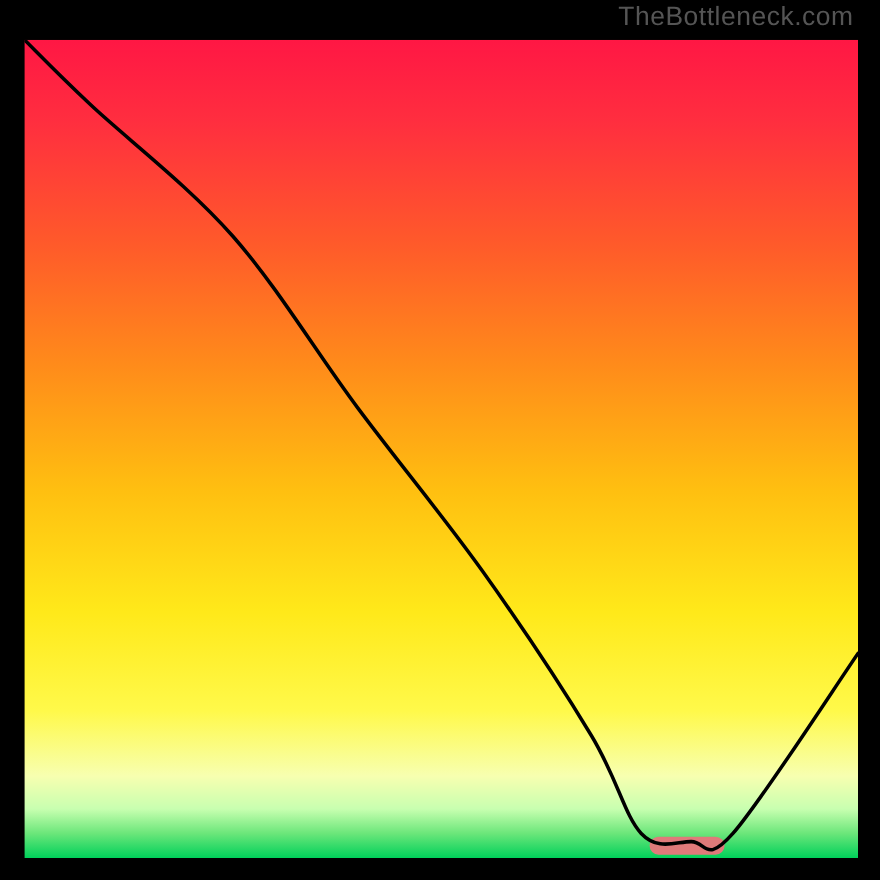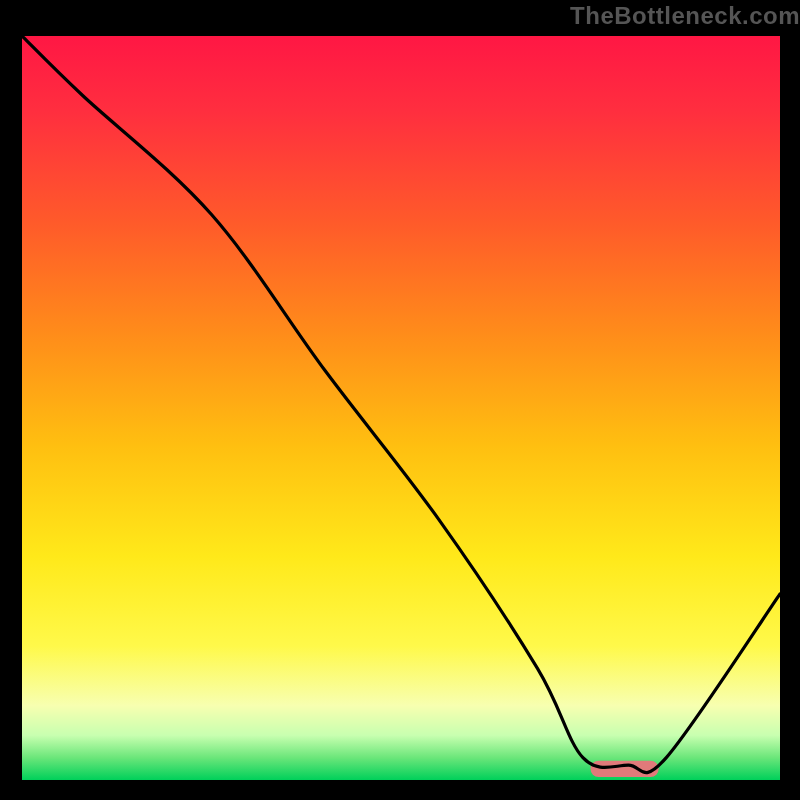--- a/index.html
+++ b/index.html
@@ -27,21 +27,21 @@
     letter-spacing: 0.5px;
     white-space: nowrap;
   }
   svg {
     display: block;
   }
 </style>
 </head>
 <body>
 
-<div class="watermark" style="right: 0; top: 2px; font-weight: bold;">TheBottleneck.com</div>
+<div class="watermark" style="right: 24px; top: 2px;">TheBottleneck.com</div>
 
 <div class="plot-area" style="left: 22px; top: 36px; width: 758px; height: 744px;">
   <svg width="100%" height="100%" preserveAspectRatio="none" viewBox="0 0 758 744">
     <defs>
       <linearGradient id="bg-grad" x1="0" y1="0" x2="0" y2="1">
           <stop offset="0%" stop-color="#ff1744"></stop>
           <stop offset="10%" stop-color="#ff2e3f"></stop>
           <stop offset="25%" stop-color="#ff5a2a"></stop>
           <stop offset="40%" stop-color="#ff8c1a"></stop>
           <stop offset="55.00000000000001%" stop-color="#ffbf10"></stop>

